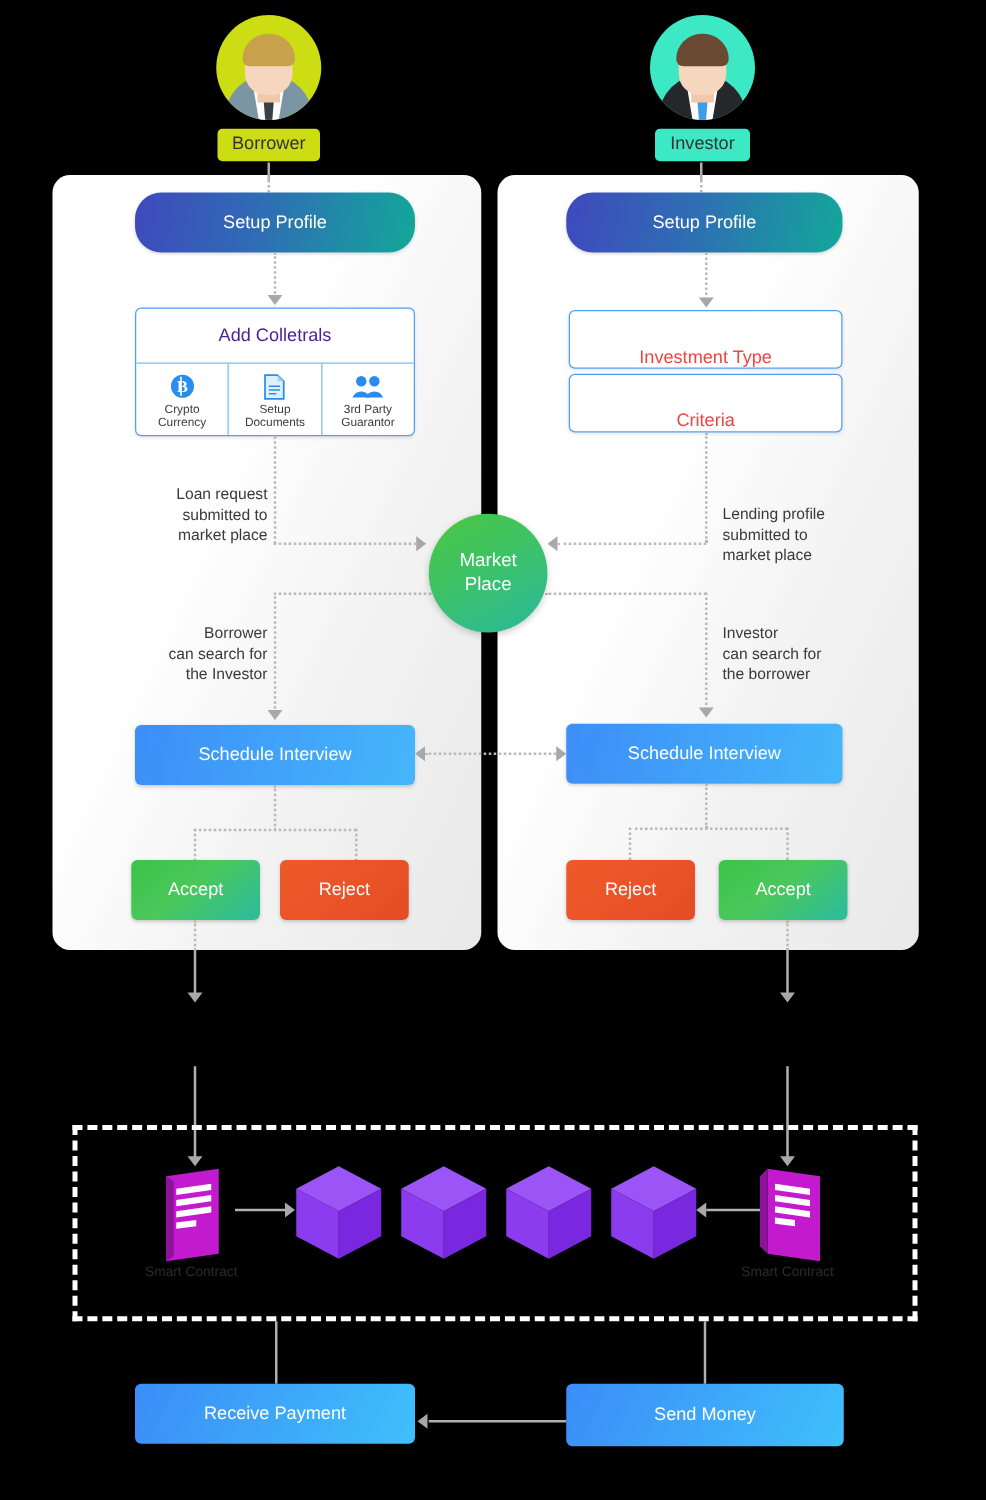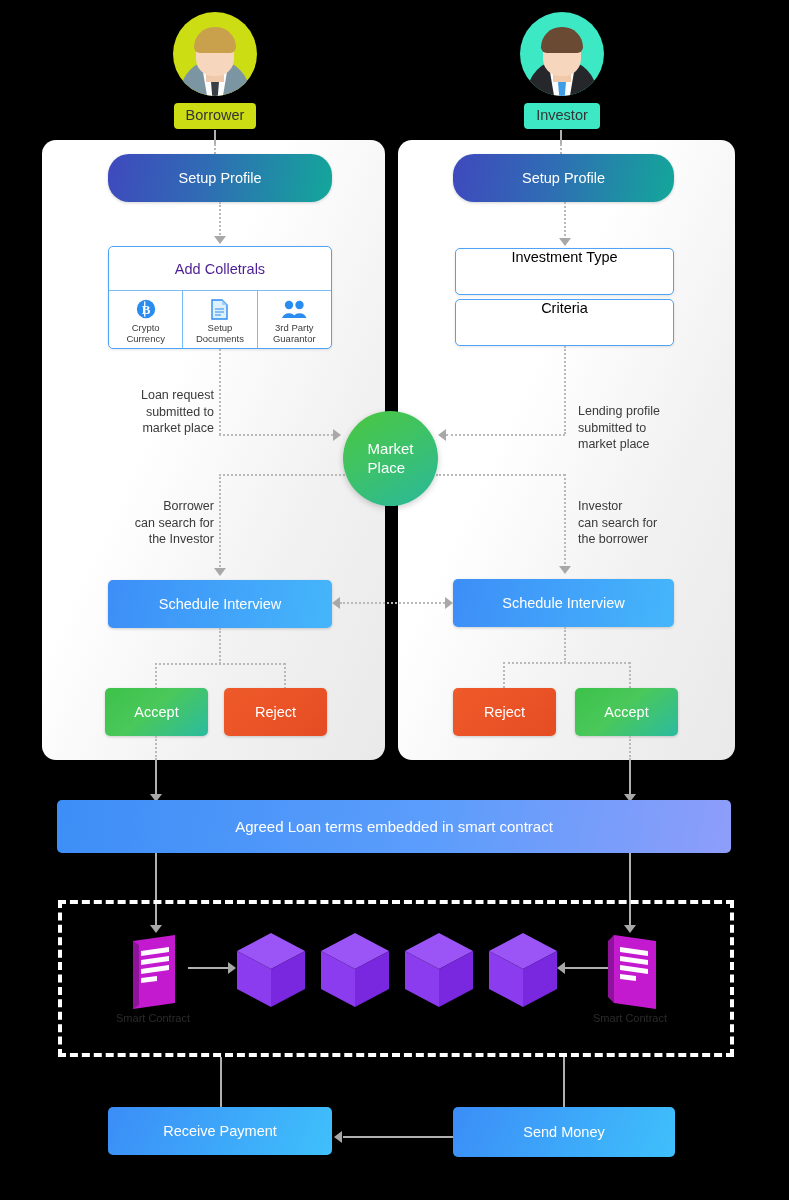--- a/index.html
+++ b/index.html
@@ -70,22 +70,22 @@
   .blue-flat    { background: linear-gradient(100deg, #3d8ef7 0%, #45b6fb 100%); }
   .green-flat   { background: linear-gradient(140deg, #3cc24a 0%, #4ac85a 45%, #2bbba0 100%); }
   .red-flat     { background: linear-gradient(140deg, #ef5a2a 0%, #e44d23 100%); }
   .agreed-bar   { background: linear-gradient(100deg, #3d8ef7 0%, #5b9dfb 55%, #8e9dfa 100%); }
   .pay-blue     { background: linear-gradient(115deg, #3b8df7 0%, #3fc0fb 100%); }
 
   
   .outline-box {
     position: absolute; background: #fff;
     border: 1px solid #4da3f5; border-radius: 5px;
-    color: #000000; font-size: 14.5px;
-    display: flex; align-items: flex-start; justify-content: center;
+    color: #ef4444; font-size: 14.5px;
+    display: flex; align-items: flex-end; justify-content: center;
     box-shadow: 0 1px 3px rgba(0,0,0,.10);
   }
 
   
   #collateral-group {
     position: absolute; left: 108px; top: 246px; width: 224px; height: 103px;
     background: #fff; border: 1px solid #4da3f5; border-radius: 5px;
     box-shadow: 0 1px 3px rgba(0,0,0,.10); overflow: hidden;
   }
   #collateral-title {
@@ -99,21 +99,21 @@
   }
   .coll-item + .coll-item { border-left: 1px solid #79bcf7; }
   .coll-label { font-size: 9.5px; color: #3b3b3b; line-height: 1.15; text-align: center; }
   .coll-icon { height: 21px; display: flex; align-items: center; }
 
   
   #market-place {
     position: absolute; left: 343px; top: 411px; width: 95px; height: 95px;
     border-radius: 50%;
     background: linear-gradient(150deg, #4bc63f 0%, #3fc362 40%, #2ab89c 100%);
-    color: #fff; font-size: 15px; text-align: left;
+    color: #fff; font-size: 15px; text-align: center;
     display: flex; align-items: center; justify-content: center;
     line-height: 1.25; box-shadow: 0 2px 6px rgba(0,0,0,.20);
   }
 
   
   .caption {
     position: absolute; font-size: 12.5px; color: #3a3a3a; line-height: 1.32;
   }
   .cap-right { text-align: right; }
   .cap-left  { text-align: left; }
@@ -332,23 +332,20 @@
   </div>
 
   <div class="dot-v" style="left:155px; top:736px; height:24px;"></div>
   <div class="sol-v" style="left:155px; top:760px; height:40px;"></div>
   <div class="arrow arr-down" style="left:150px; top:794px;"></div>
 
   <div class="dot-v" style="left:629px; top:736px; height:24px;"></div>
   <div class="sol-v" style="left:629px; top:760px; height:40px;"></div>
   <div class="arrow arr-down" style="left:624px; top:794px;"></div>
 
-  <div class="box agreed-bar" style="left:57px; top:800px; width:674px; height:53px; font-size:15px;">
-    <span>Agreed Loan terms embedded in smart contract</span>
-  </div>
 
   <div class="sol-v" style="left:155px; top:853px; height:78px;"></div>
   <div class="arrow arr-down" style="left:150px; top:925px;"></div>
   <div class="sol-v" style="left:629px; top:853px; height:78px;"></div>
   <div class="arrow arr-down" style="left:624px; top:925px;"></div>
 
   <div id="blockchain-area"></div>
 
   <div class="sc-doc" style="left:129px; top:931px;">
     <svg width="56" height="80" viewBox="0 0 56 80">

